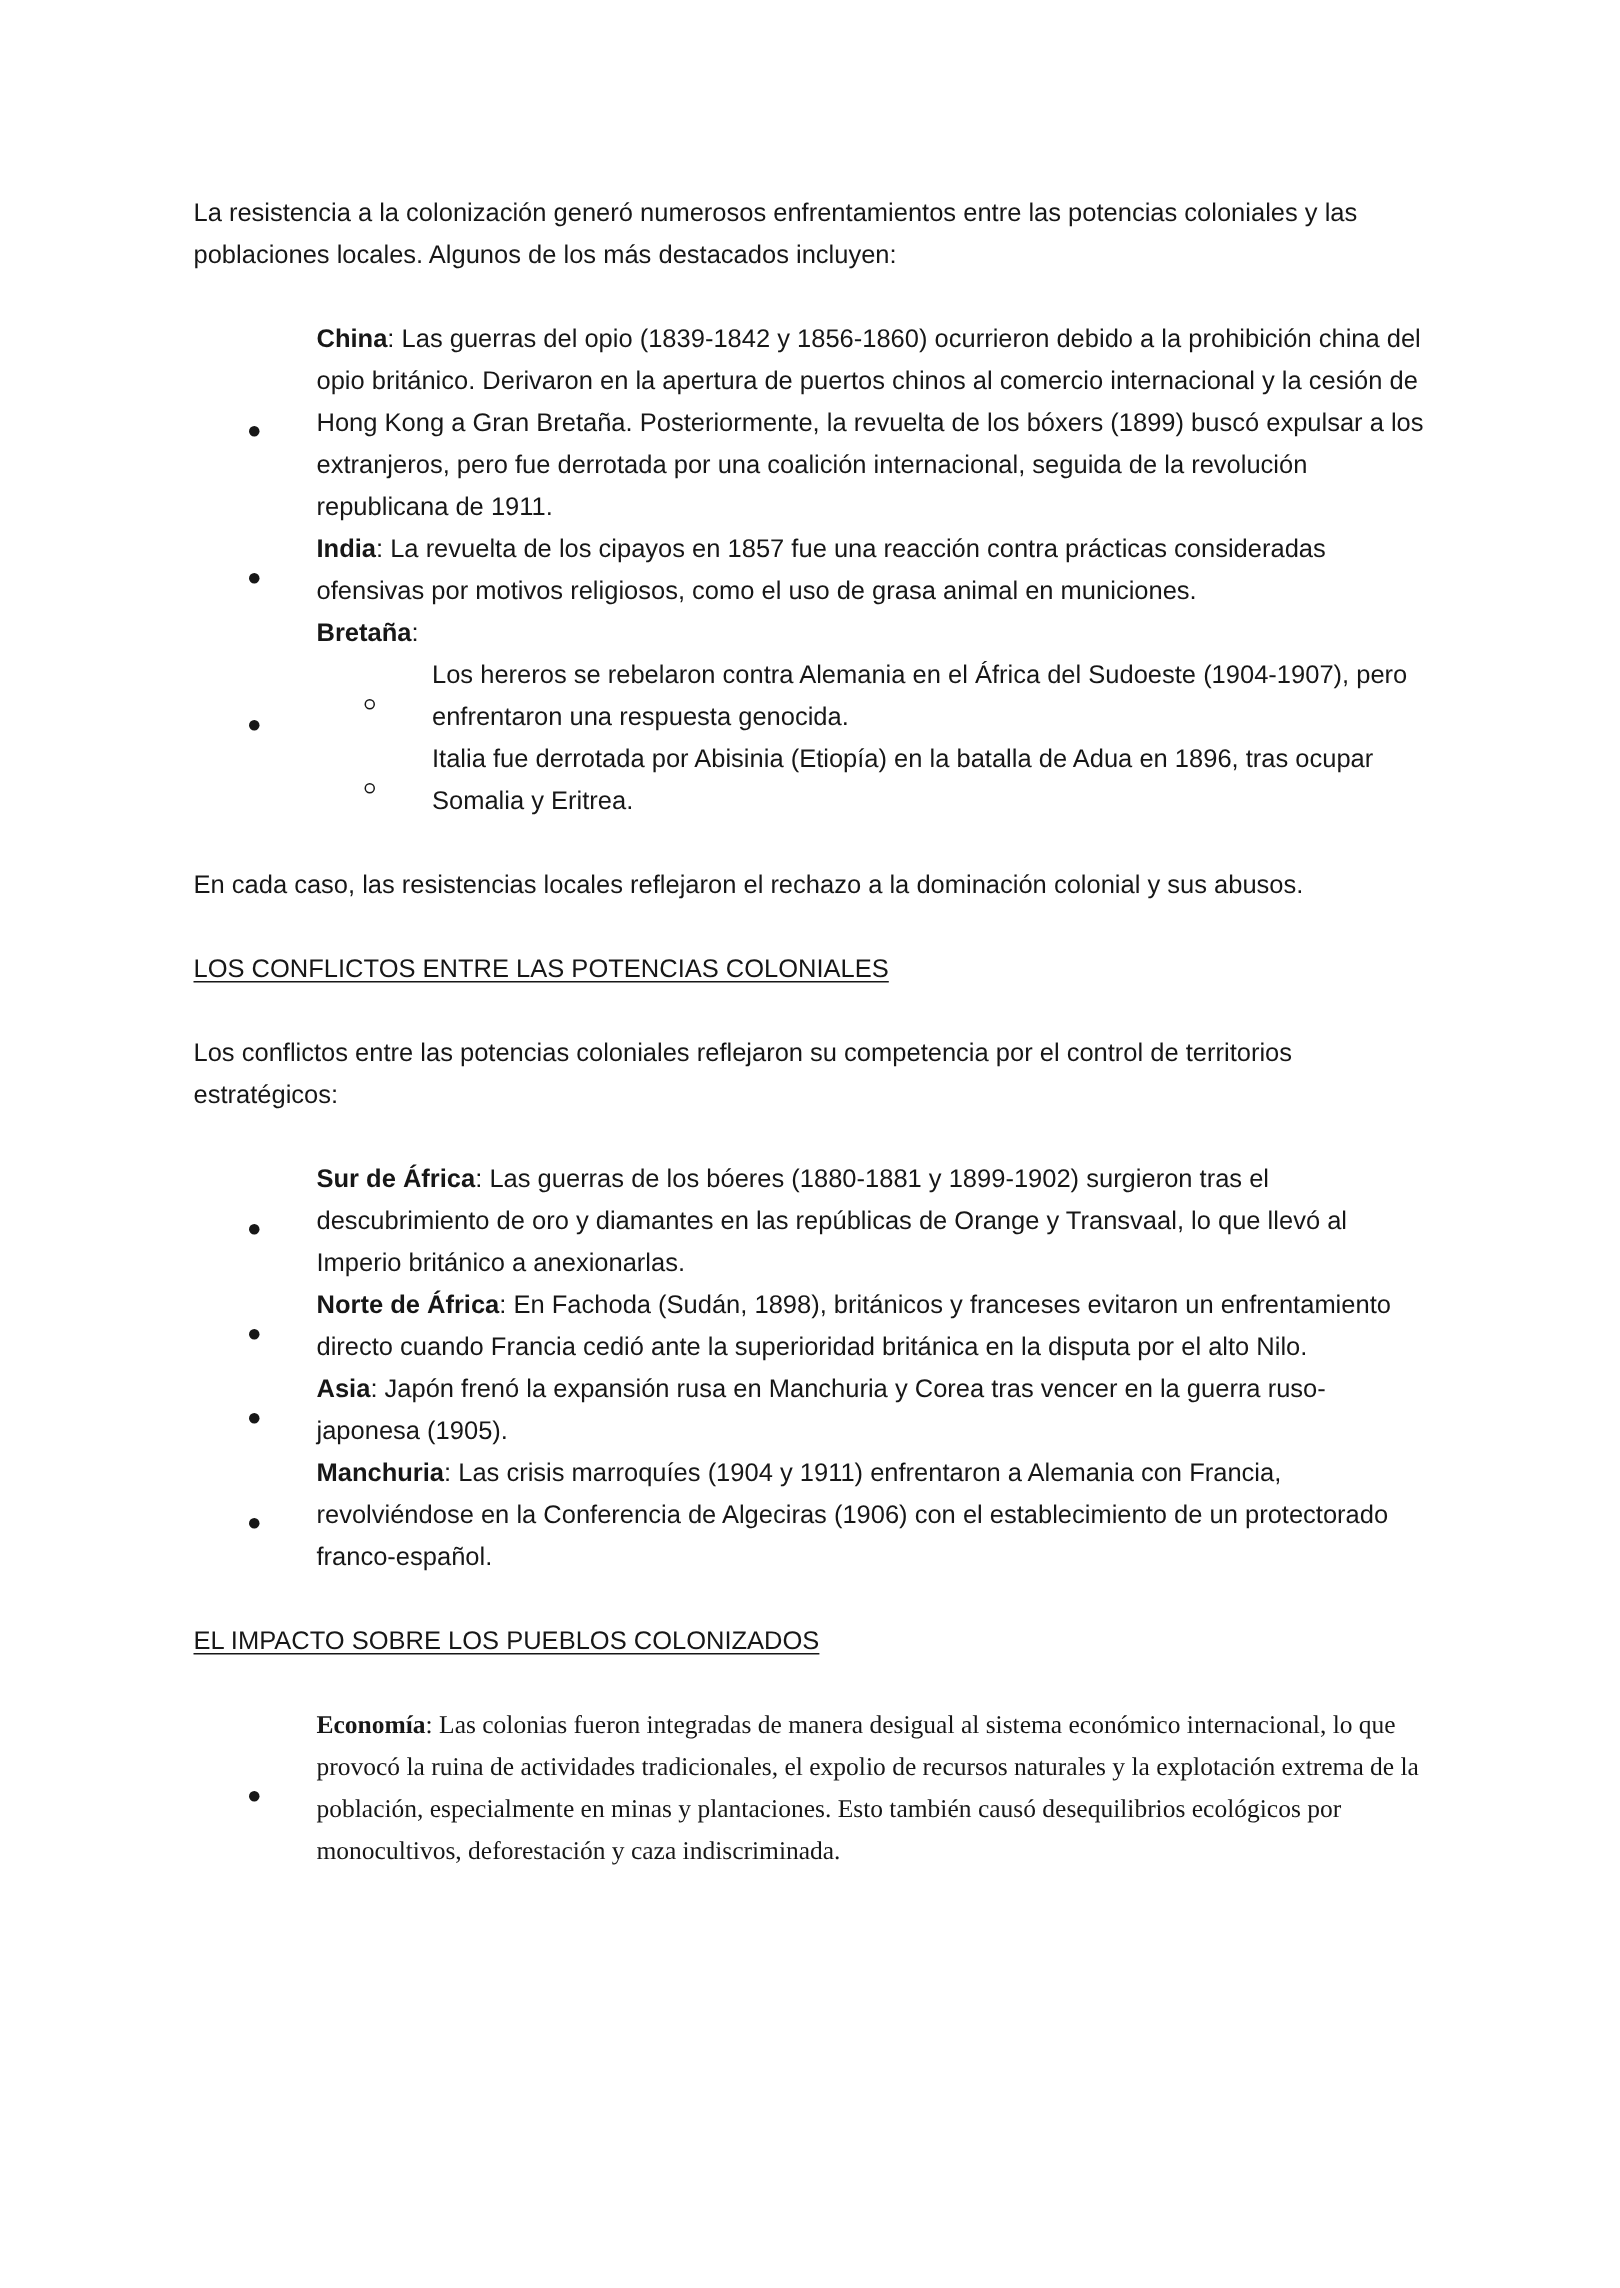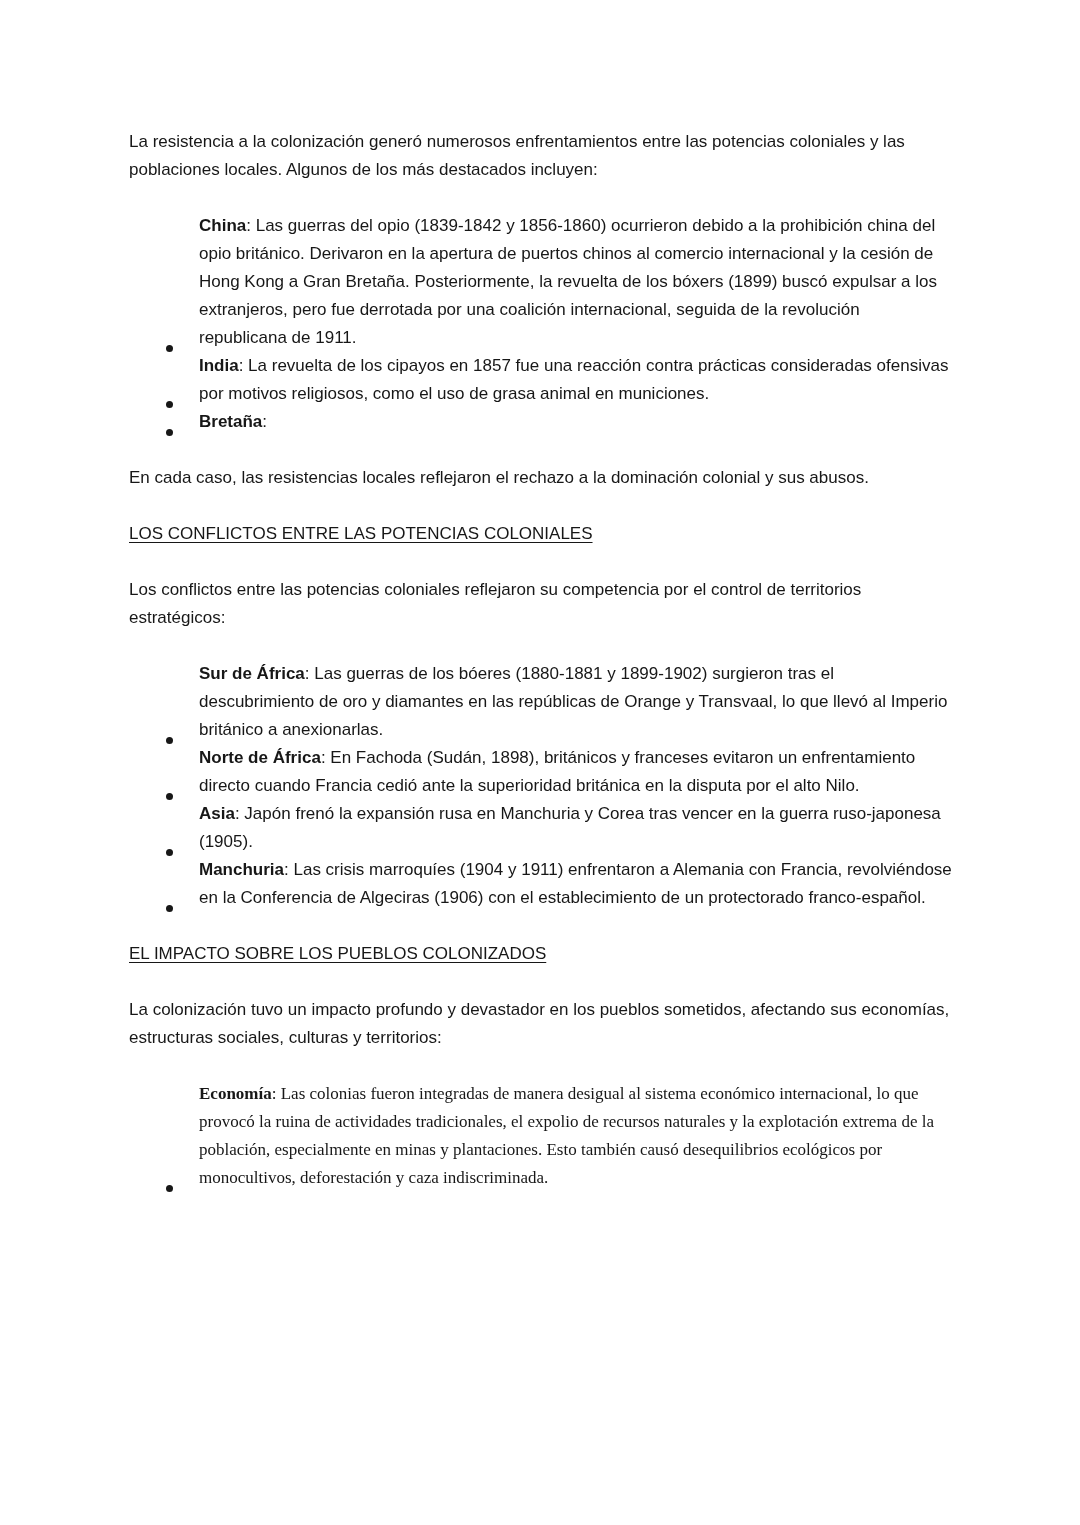--- a/index.html
+++ b/index.html
@@ -38,21 +38,22 @@
   .b {
     font-weight: 700;
   }
   ul.blist {
     list-style: none;
     margin: 0 0 28px 0;
     padding: 0 0 0 37px;
   }
   ul.blist li {
     display: flex;
-    align-items: flex-end;
+    align-items: center;
+    gap: 12px;
   }
   ul.blist .marker-cell {
     flex: 0 0 33px;
   }
   .dot {
     display: block;
     width: 7px;
     height: 7px;
     border-radius: 50%;
     background: #171717;
@@ -97,20 +98,32 @@
         </span>
       <div class="li-content"><span class="b">India</span><span>: La revuelta de los cipayos en 1857 fue una reacción contra prácticas consideradas ofensivas por motivos religiosos, como el uso de grasa animal en municiones.</span></div>
     </li>
     <li>
       <span class="marker-cell">
           <span class="dot"></span>
         </span>
       <div class="li-content">
         <div><span class="b">Bretaña</span><span>:</span></div>
         <ul class="blist sublist" style="margin-bottom:0;">
+          <li>
+            <span class="marker-cell">
+                <span class="ring"></span>
+              </span>
+            <div class="li-content">Los hereros se rebelaron contra Alemania en el África del Sudoeste (1904-1907), pero enfrentaron una respuesta genocida.</div>
+          </li>
+          <li>
+            <span class="marker-cell">
+                <span class="ring"></span>
+              </span>
+            <div class="li-content">Italia fue derrotada por Abisinia (Etiopía) en la batalla de Adua en 1896, tras ocupar Somalia y Eritrea.</div>
+          </li>
         </ul>
       </div>
     </li>
   </ul>
 
   <p>En cada caso, las resistencias locales reflejaron el rechazo a la dominación colonial y sus abusos.</p>
 
   <h2 class="section-heading">LOS CONFLICTOS ENTRE LAS POTENCIAS COLONIALES</h2>
 
   <p>Los conflictos entre las potencias coloniales reflejaron su competencia por el control de territorios estratégicos:</p>
@@ -137,21 +150,20 @@
     <li>
       <span class="marker-cell">
           <span class="dot"></span>
         </span>
       <div class="li-content"><span class="b">Manchuria</span><span>: Las crisis marroquíes (1904 y 1911) enfrentaron a Alemania con Francia, revolviéndose en la Conferencia de Algeciras (1906) con el establecimiento de un protectorado franco-español.</span></div>
     </li>
   </ul>
 
   <h2 class="section-heading">EL IMPACTO SOBRE LOS PUEBLOS COLONIZADOS</h2>
 
-  <p>La colonización tuvo un impacto profundo y devastador en los pueblos sometidos, afectando sus economías, estructuras sociales, culturas y territorios:</p>
 
   <ul class="blist" style="margin-bottom:0;font-family:Liberation Serif, serif;">
     <li>
       <span class="marker-cell">
           <span class="dot"></span>
         </span>
       <div class="li-content"><span class="b">Economía</span><span>: Las colonias fueron integradas de manera desigual al sistema económico internacional, lo que provocó la ruina de actividades tradicionales, el expolio de recursos naturales y la explotación extrema de la población, especialmente en minas y plantaciones. Esto también causó desequilibrios ecológicos por monocultivos, deforestación y caza indiscriminada.</span></div>
     </li>
   </ul>
 

